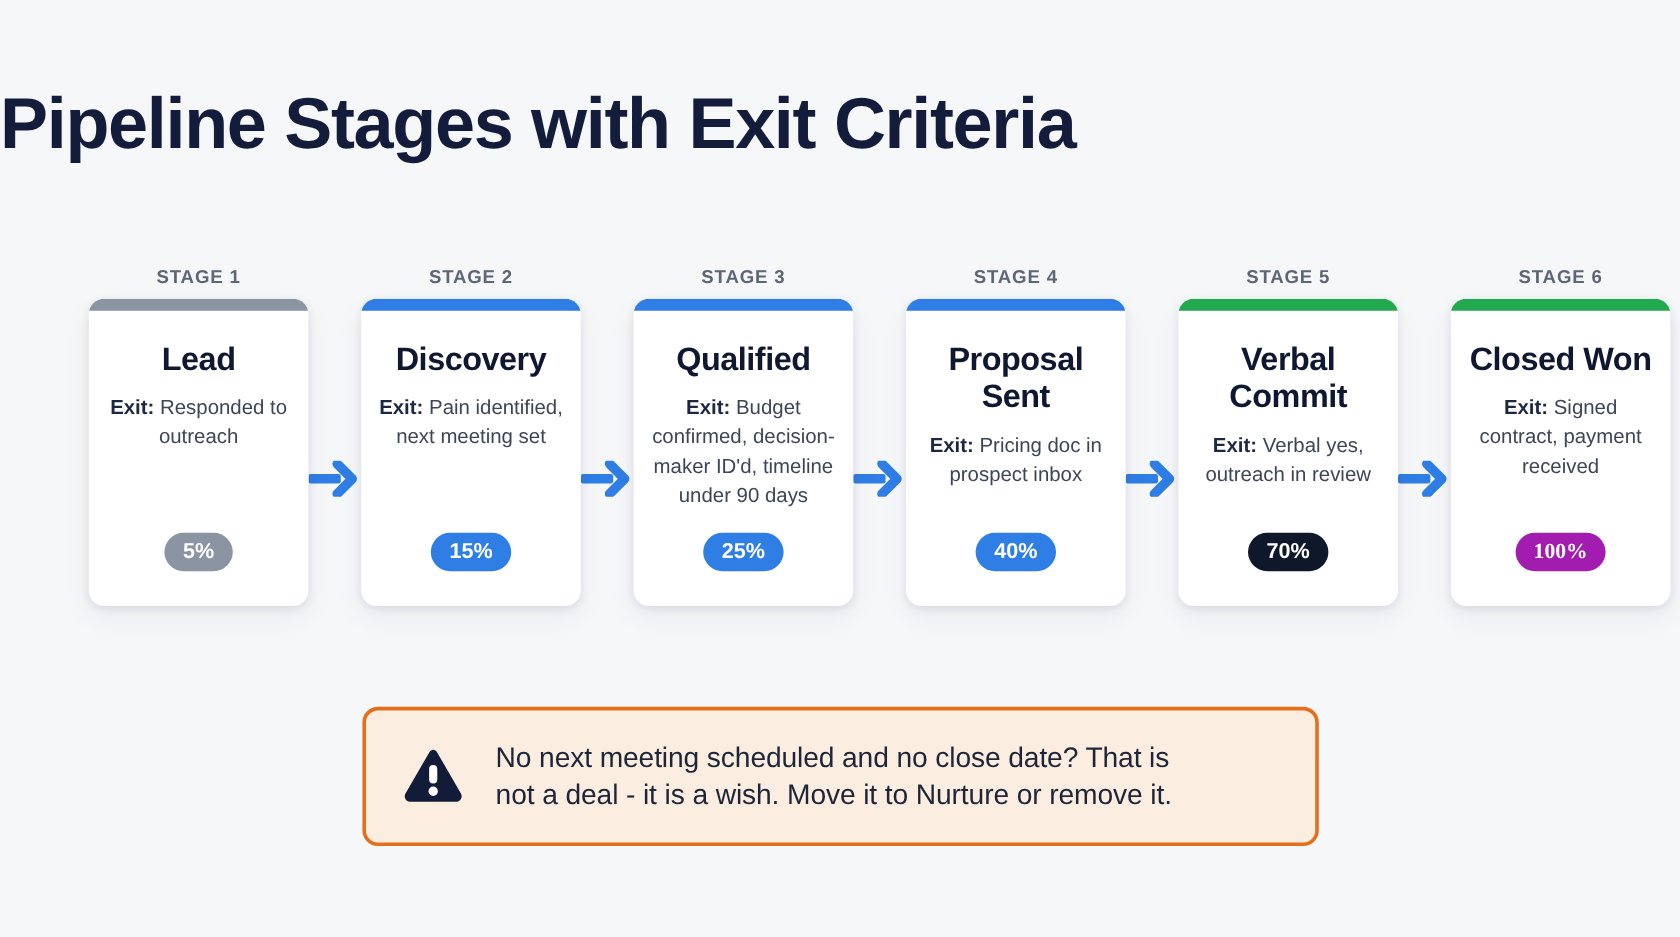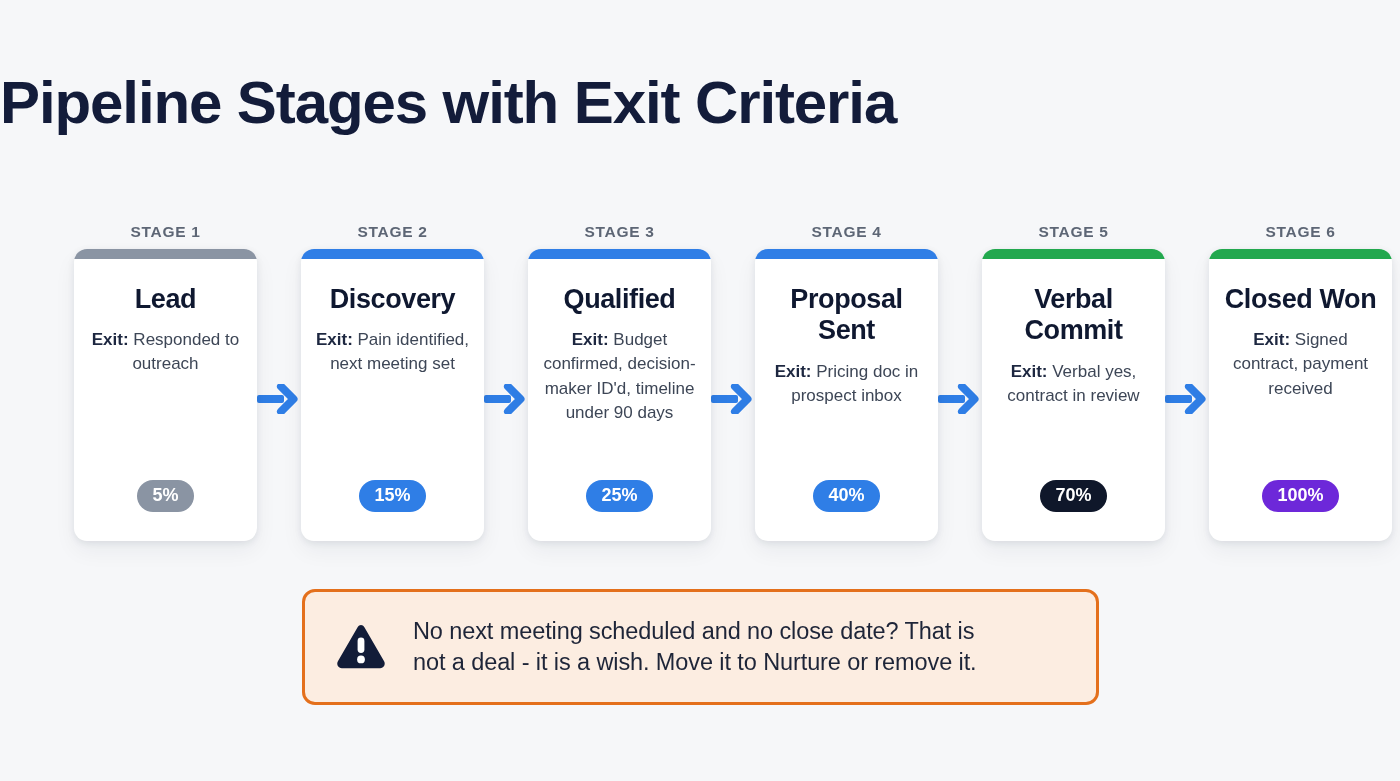--- a/index.html
+++ b/index.html
@@ -60,21 +60,21 @@
     font-weight: 700;
     letter-spacing: 0.7px;
     color: #5d6675;
     margin-bottom: 8px;
     height: 19px;
     line-height: 19px;
   }
 
   .card {
     position: relative;
-    height: 292px;
+    height: 256px;
     background: #ffffff;
     border-radius: 13px;
     box-shadow: 0 2px 7px rgba(25,35,60,0.085), 0 10px 22px rgba(25,35,60,0.055);
     overflow: hidden;
     display: flex;
     flex-direction: column;
     padding: 10px 13px 0 13px;
   }
 
   .card-bar {
@@ -246,40 +246,40 @@
         <svg width="44" height="30" viewBox="0 0 44 30">
           <rect x="0" y="11" width="27" height="8" rx="2" fill="#2f7ee6"></rect>
           <path d="M24 2.5 L36.5 15 L24 27.5" fill="none" stroke="#2f7ee6" stroke-width="8" stroke-linecap="round" stroke-linejoin="round"></path>
         </svg>
       </div>
       <div class="stage-col">
         <div class="stage-label">STAGE 5</div>
         <div class="card">
           <div class="card-bar" style="background: rgb(34, 168, 78);"></div>
           <div class="card-title">Verbal Commit</div>
-          <div class="card-exit"><b>Exit:</b><span> Verbal yes, contract in review</span></div>
+          <div class="card-exit"><b>Exit:</b><span> Verbal yes, outreach in review</span></div>
           <div class="badge-wrap">
             <span class="badge" style="background: #0f172a;">70%</span>
           </div>
         </div>
       </div>
       <div class="arrow">
         <svg width="44" height="30" viewBox="0 0 44 30">
           <rect x="0" y="11" width="27" height="8" rx="2" fill="#2f7ee6"></rect>
           <path d="M24 2.5 L36.5 15 L24 27.5" fill="none" stroke="#2f7ee6" stroke-width="8" stroke-linecap="round" stroke-linejoin="round"></path>
         </svg>
       </div>
       <div class="stage-col">
         <div class="stage-label">STAGE 6</div>
         <div class="card">
           <div class="card-bar" style="background: rgb(34, 168, 78);"></div>
           <div class="card-title">Closed Won</div>
           <div class="card-exit"><b>Exit:</b><span> Signed contract, payment received</span></div>
           <div class="badge-wrap">
-            <span class="badge" style="background: #6d28d9;">100%</span>
+            <span class="badge" style="background: #a21caf; font-family: Liberation Serif, serif;">100%</span>
           </div>
         </div>
       </div>
     </div>
 
   <div class="callout">
     <span class="warn-icon">
       <svg width="52" height="48" viewBox="0 0 52 48" aria-hidden="true">
         <path d="M22.6 4.2 L2.9 38.2 C1.1 41.3 3.3 45.2 6.9 45.2 L45.1 45.2 C48.7 45.2 50.9 41.3 49.1 38.2 L29.4 4.2 C27.6 1.1 24.4 1.1 22.6 4.2 Z" fill="#121c38"></path>
         <rect x="22.6" y="14.5" width="6.8" height="15.5" rx="3.4" fill="#ffffff"></rect>

